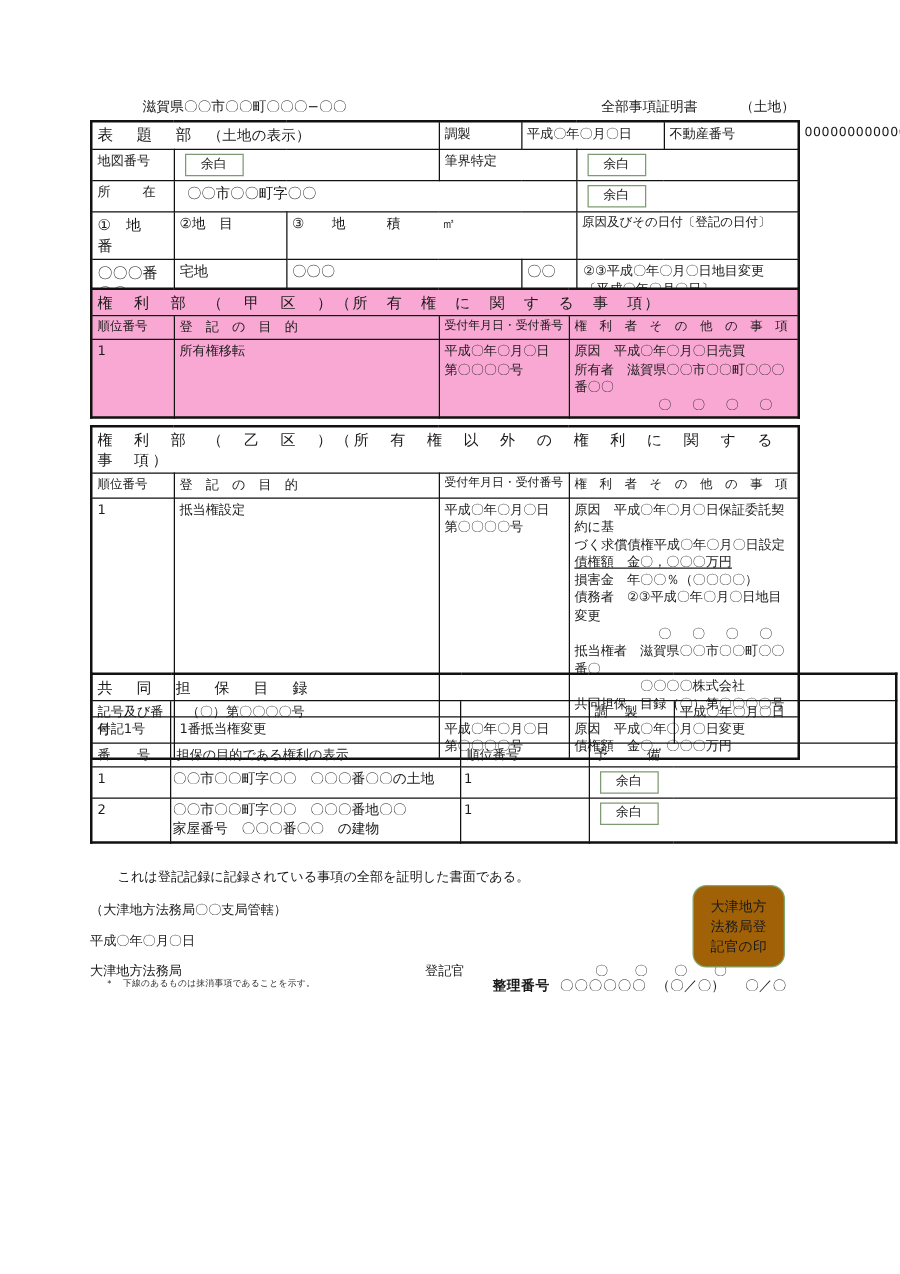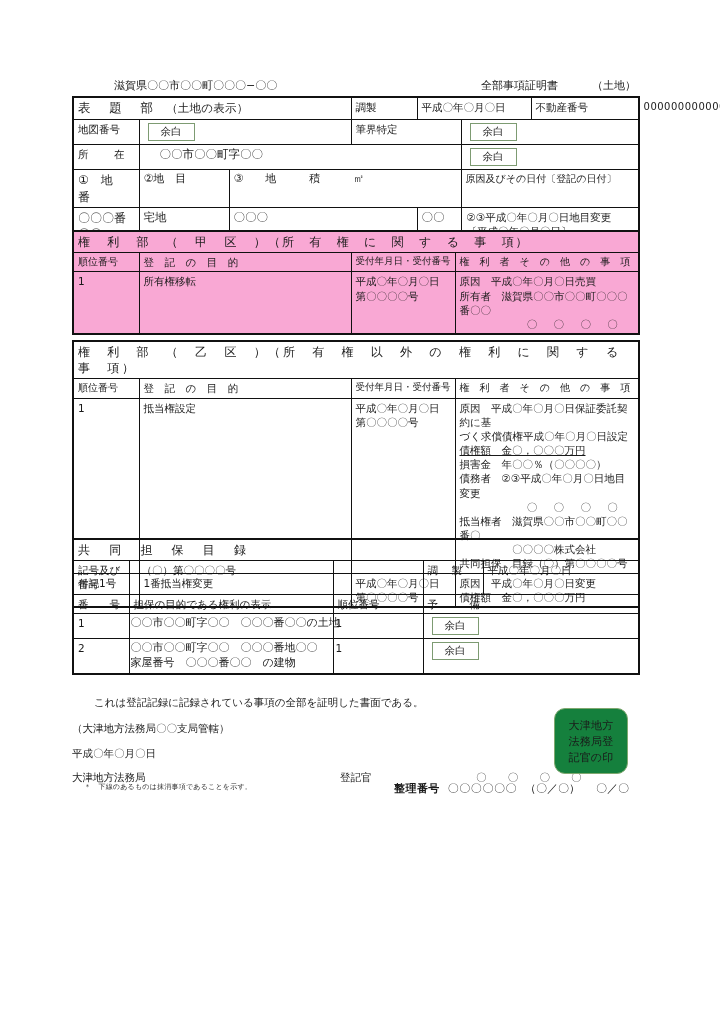--- a/index.html
+++ b/index.html
@@ -116,21 +116,21 @@
     font-size: 12px;
     letter-spacing: 0.22em;
     padding: 4px 4px 4px 10px;
   }
   .ul { text-decoration: underline; }
 
   
   .blk-kyodo {
     position: absolute;
     left: 72px; top: 538px;
-    width: 566px;
+    width: 646px;
   }
   .kyodo-title {
     font-size: 12px;
     letter-spacing: 0.3em;
     padding: 5px 4px 5px 12px;
   }
 
   
   .footer {
     position: absolute;
@@ -146,21 +146,21 @@
   .footer .l4row .office { position: absolute; left: 0; top: 0; }
   .footer .l4row .kan { position: absolute; left: 268px; top: 0; }
   .footer .l4row .dots { position: absolute; left: 404px; top: 0; letter-spacing: 0.85em; }
   .seal {
     position: absolute;
     left: 482px; top: 14px;
     width: 74px;
     height: 66px;
     border: 1.5px solid #7fa86f;
     border-radius: 11px;
-    background: #15803d;
+    background: #a16207;
     text-align: center;
     font-size: 11px;
     line-height: 1.45;
     padding-top: 9px;
     box-sizing: border-box;
     letter-spacing: 0.02em;
   }
   .note {
     position: absolute;
     left: 12px; top: 88px;
@@ -209,21 +209,21 @@
         <td class="ctr mid numval">0000000000000</td>
       </tr>
       <tr>
         <td class="ctr mid">地図番号</td>
         <td colspan="2"><span class="yohaku">余白</span></td>
         <td class="ctr mid" colspan="2">筆界特定</td>
         <td colspan="2"><span class="yohaku">余白</span></td>
       </tr>
       <tr>
         <td class="ctr mid sp3">所　　在</td>
-        <td class="mid" colspan="4" style="font-size:11.5px;padding-left:20px">〇〇市〇〇町字〇〇</td>
+        <td class="mid" colspan="4" style="font-size:11.5px;padding-left:10px">〇〇市〇〇町字〇〇</td>
         <td colspan="2"><span class="yohaku">余白</span></td>
       </tr>
       <tr>
         <td class="ctr mid" style="font-size:12px">①　地　番</td>
         <td class="ctr mid" style="font-size:11px">②地　目</td>
         <td class="ctr mid" style="font-size:11px" colspan="3">③　　地　　　積　　　㎡</td>
         <td class="ctr mid" style="font-size:10px" colspan="2">原因及びその日付〔登記の日付〕</td>
       </tr>
       <tr style="height:34px">
         <td class="ctr mid" style="font-size:12px">〇〇〇番〇〇</td>

